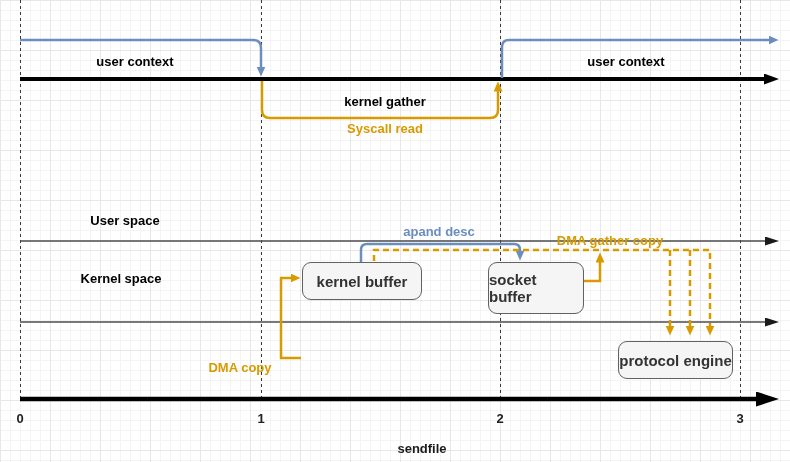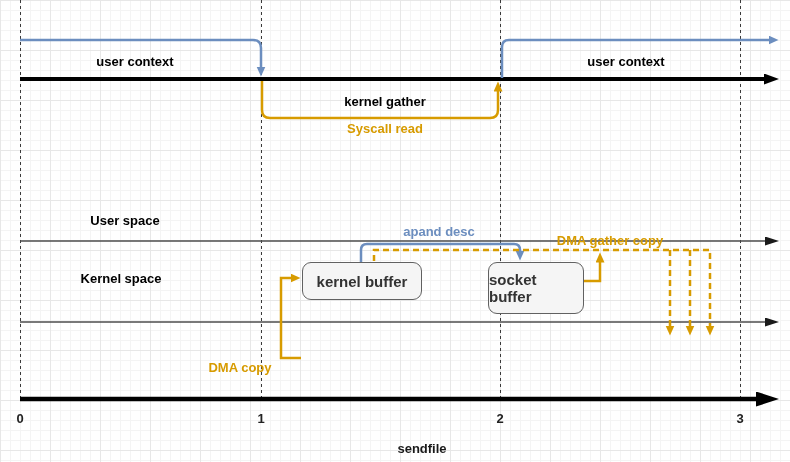--- a/index.html
+++ b/index.html
@@ -94,20 +94,23 @@
   <div class="lbl blue" style="left:439px;top:231px">apand desc</div>
   <div class="lbl orange" style="left:610px;top:240px">DMA gather copy</div>
   <div class="lbl orange" style="left:240px;top:367px">DMA copy</div>
 
   <div class="node" id="box-kernel-buffer">
     <span>kernel buffer</span>
   </div>
   <div class="node" id="box-socket-buffer">
     <span>socket buffer</span>
   </div>
+  <div class="node" id="box-protocol-engine">
+    <span>protocol engine</span>
+  </div>
 
   <div class="lbl tick" style="left:20px;top:418px">0</div>
   <div class="lbl tick" style="left:261px;top:418px">1</div>
   <div class="lbl tick" style="left:500px;top:418px">2</div>
   <div class="lbl tick" style="left:740px;top:418px">3</div>
   <div class="lbl italic" style="left:422px;top:448px">sendfile</div>
 
 </div>
 
 </body></html>

